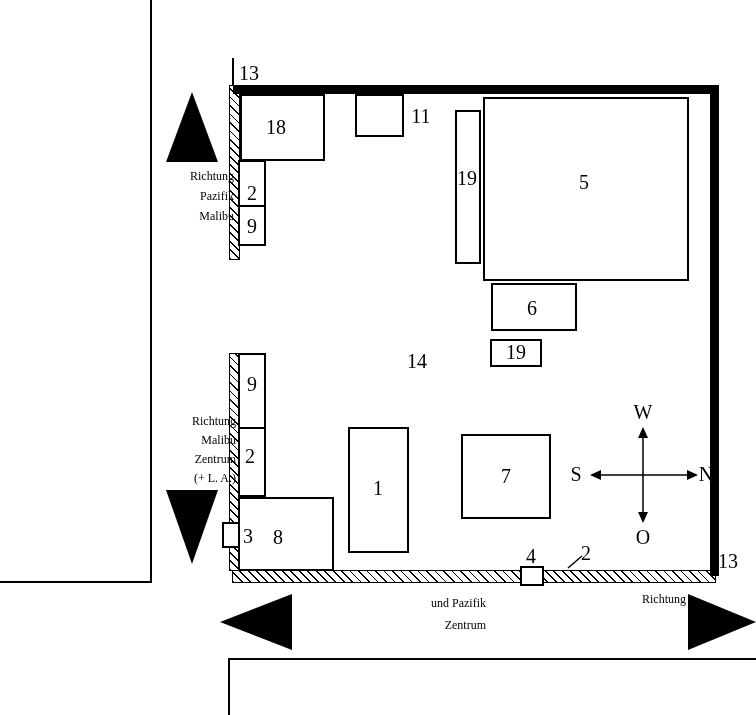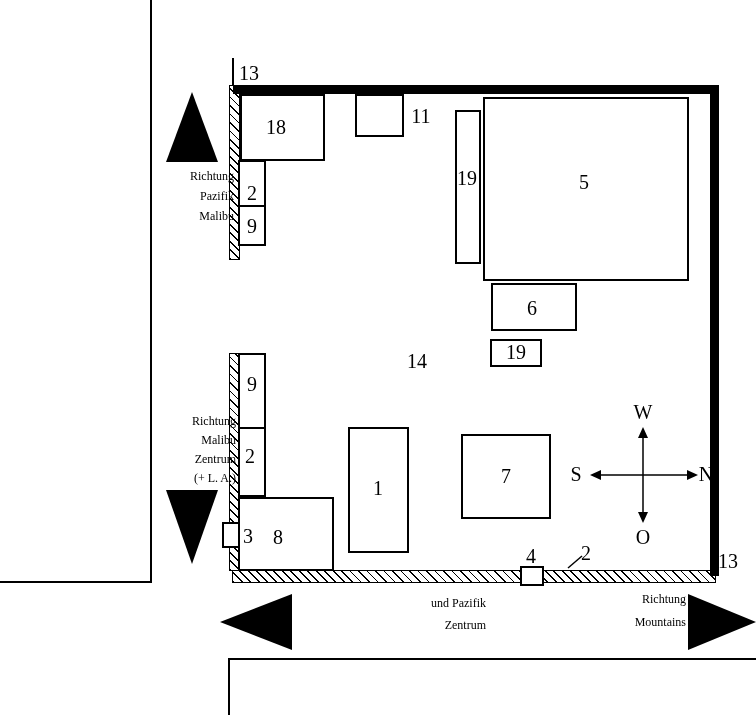--- a/index.html
+++ b/index.html
@@ -106,21 +106,20 @@
     <div class="line lh19">(+ L. A.)</div>
   </div>
 
   <div class="dir" style="left:296px;top:592px;width:190px;">
     <div class="line lh22">und Pazifik</div>
     <div class="line lh22">Zentrum</div>
   </div>
 
   <div class="dir" style="left:556px;top:588px;width:130px;">
     <div class="line lh23">Richtung</div>
-    <div class="line lh23">Mountains</div>
   </div>
 
   <div class="lbl" style="left:237px;top:64px;width:24px;">13</div>
   <div class="lbl" style="left:264px;top:118px;width:24px;">18</div>
   <div class="lbl" style="left:365px;top:107px;width:24px;margin-left:44px;">11</div>
   <div class="lbl" style="left:240px;top:184px;width:24px;">2</div>
   <div class="lbl" style="left:240px;top:217px;width:24px;">9</div>
   <div class="lbl" style="left:455px;top:169px;width:24px;">19</div>
   <div class="lbl" style="left:572px;top:173px;width:24px;">5</div>
   <div class="lbl" style="left:520px;top:299px;width:24px;">6</div>

